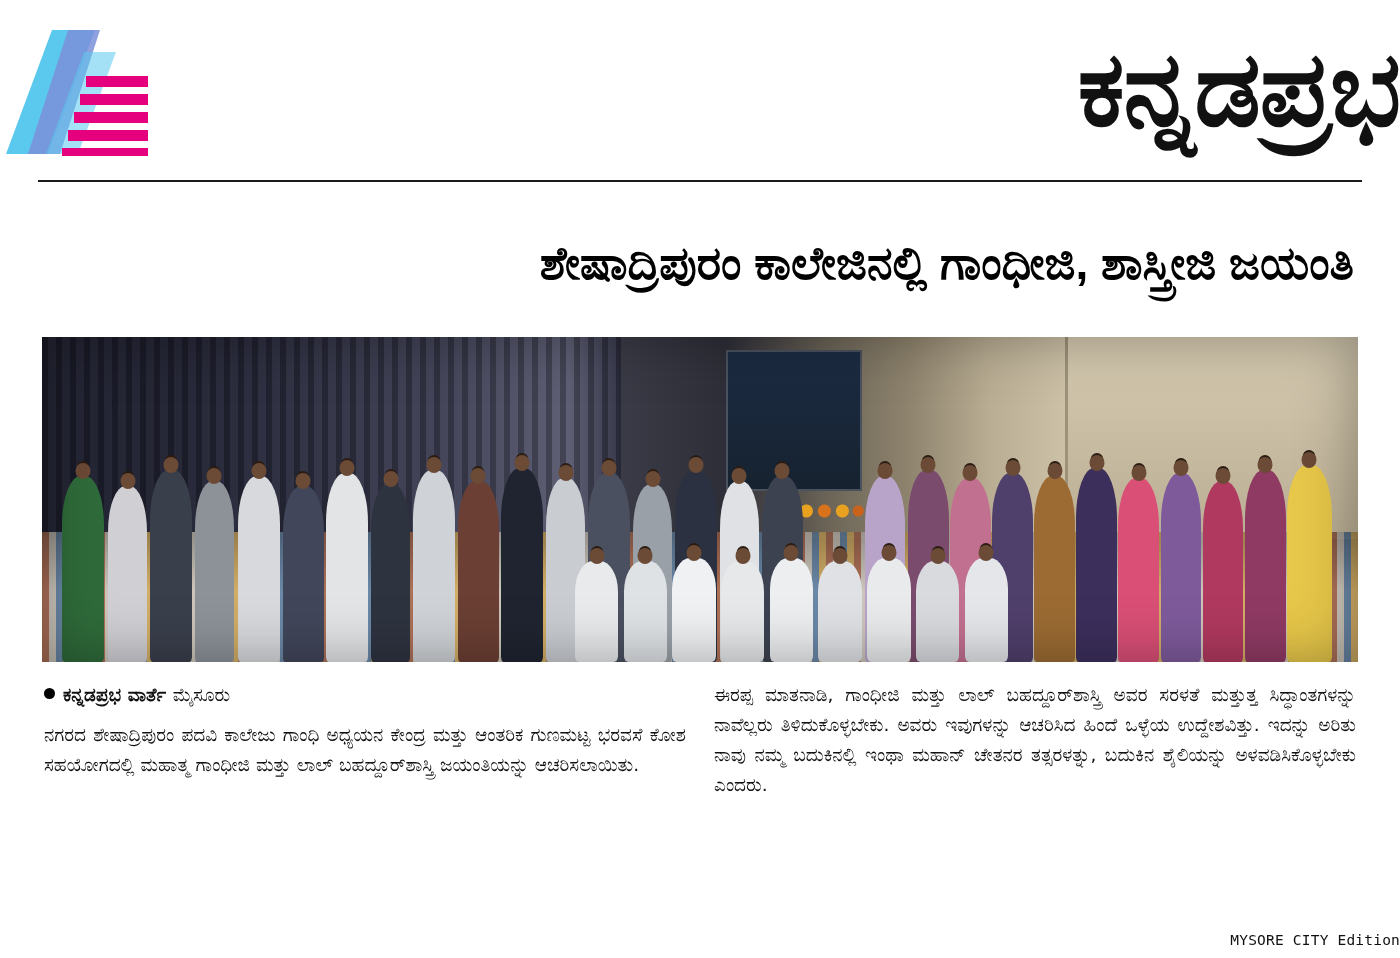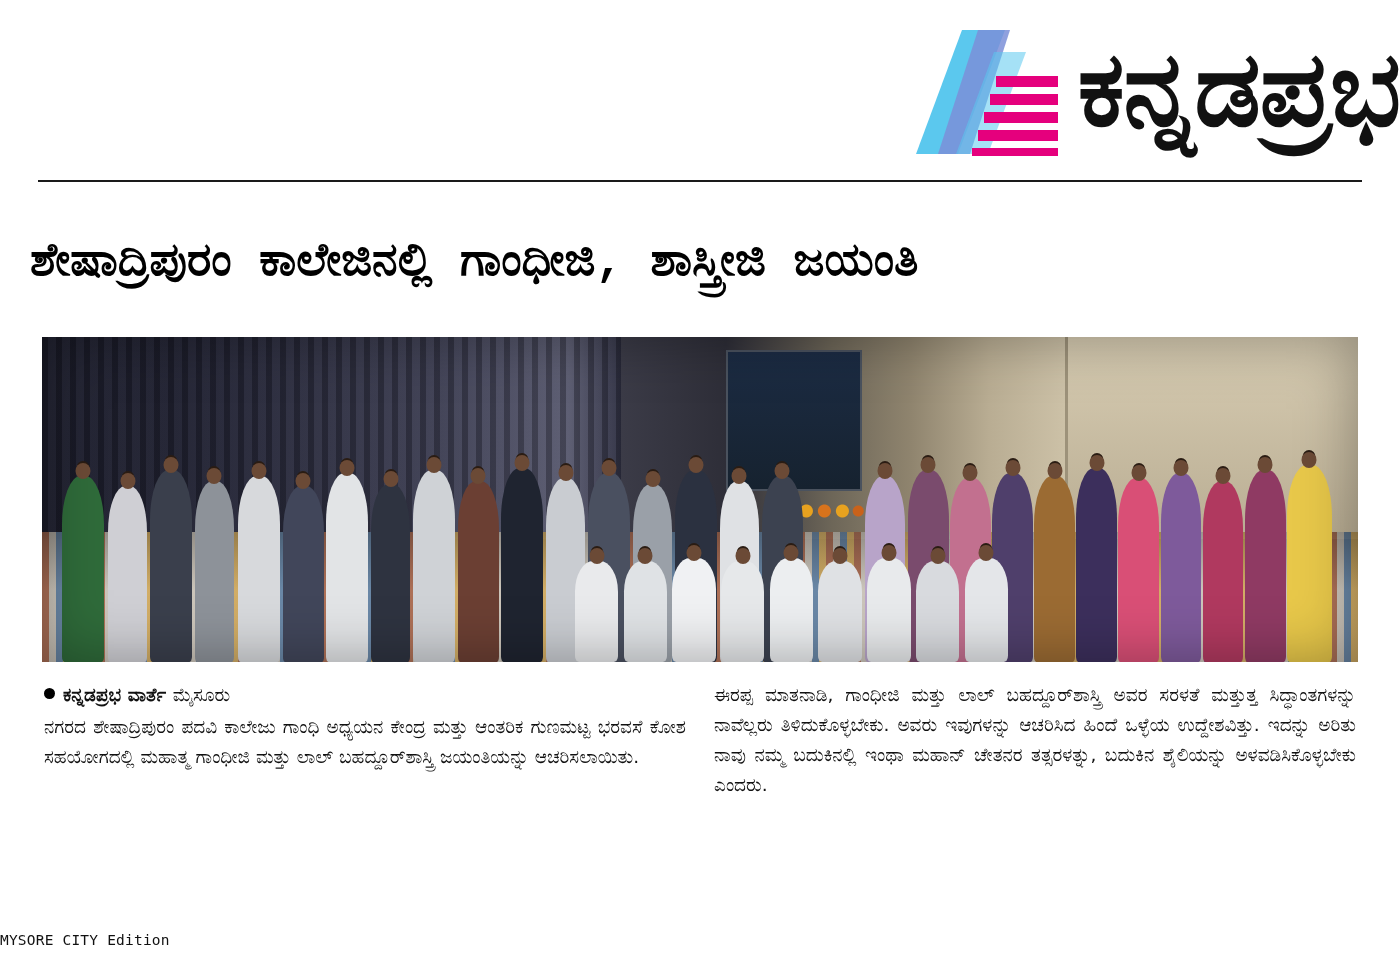--- a/index.html
+++ b/index.html
@@ -22,21 +22,21 @@
     position: relative;
     background: #fff;
     box-sizing: border-box;
   }
 
   
   .masthead {
     height: 180px;
     display: flex;
     align-items: center;
-    justify-content: flex-end;
+    justify-content: space-between;
     gap: 18px;
     padding-top: 6px;
     box-sizing: border-box;
   }
   .logo-mark {
     width: 150px;
     height: 135px;
     position: relative;
     flex: none;
   }
@@ -54,26 +54,26 @@
   }
 
   .rule {
     border: 0;
     border-top: 2px solid #1a1a1a;
     margin: 0 38px 0 38px;
   }
 
   
   .headline {
-    font-family: Liberation Mono, monospace;
+    font-family: Liberation Sans, sans-serif;
     font-weight: 700;
     font-size: 46px;
     line-height: 1.25;
-    text-align: left;
-    padding: 22px 30px 14px 30px;
+    text-align: right;
+    padding: 22px 46px 14px 30px;
     color: #000;
     white-space: nowrap;
   }
 
   
   .photo-wrap {
     margin: 4px 42px 0 42px;
     height: 325px;
     position: relative;
     overflow: hidden;
@@ -172,38 +172,38 @@
     font-size: 18.5px;
     line-height: 1.62;
     text-align: justify;
     color: #111;
   }
   .col p { margin: 0 0 2px 0; }
   .col p.indent { text-indent: 34px; }
   .byline {
     font-weight: 700;
     display: block;
-    margin-bottom: 2px;
+    margin-bottom: 10px;
   }
   .byline .bullet {
     display: inline-block;
     width: 11px; height: 11px;
     background: #000;
     border-radius: 50%;
     margin-right: 8px;
     vertical-align: 2px;
   }
   .byline .brand { font-weight: 700; }
   .byline .place { font-weight: 400; }
 
   
   .footer {
     position: absolute;
     left: 0; right: 0; bottom: 6px;
-    text-align: left;
+    text-align: right;
     font-family: "DejaVu Sans Mono", monospace;
     font-size: 14.5px;
     line-height: 1.5;
     color: #111;
   }
   .footer div { letter-spacing: .2px; }
 </style>
 </head>
 <body>
 

